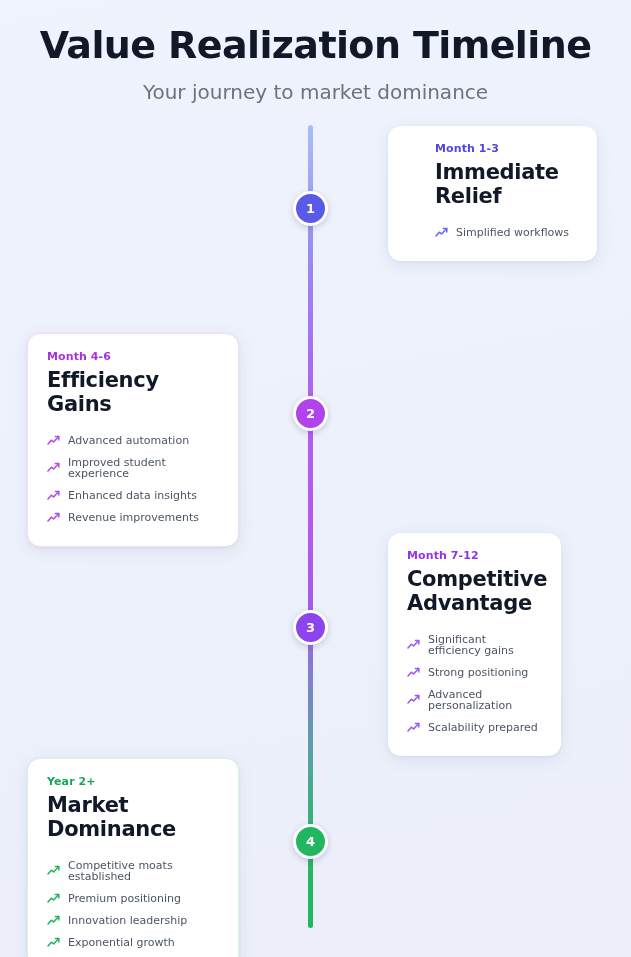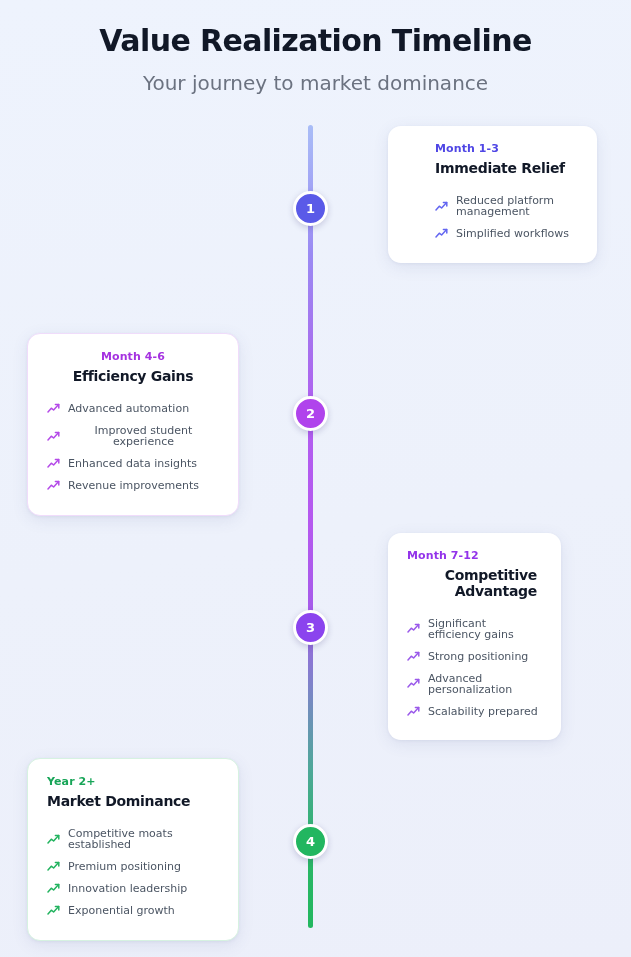--- a/index.html
+++ b/index.html
@@ -13,21 +13,21 @@
 
   .page {
     position:relative;
     width:631px; height:957px;
     background:linear-gradient(170deg,#eef3fd 0%,#edf1fb 55%,#eceffa 100%);
   }
 
   
   .header { padding-top:24px; text-align:center; }
   .title {
-    font-size:30px; font-weight:bold; color:#111827;
+    font-size:38px; font-weight:bold; color:#111827;
     letter-spacing:-0.6px; line-height:1.15;
   }
   .subtitle {
     margin-top:12px; font-size:20px; color:#6b7280; font-weight:normal;
   }
 
   
   .spine {
     position:absolute; left:308px; top:125px;
     width:5px; height:803px; border-radius:3px;
@@ -61,39 +61,39 @@
 
   
   .card {
     position:absolute;
     background:#ffffff;
     border-radius:13px;
     padding:16px 19px 18px 19px;
     box-shadow:0 4px 16px rgba(70,80,140,0.10), 0 1px 3px rgba(70,80,140,0.07);
   }
   .card.c1 { left:388px; top:126px; width:209px;padding-left:47px; }
-  .card.c2 { left:27px;  top:333px; width:212px; border:1px solid #f0dcfb;text-align:center; }
+  .card.c2 { left:27px;  top:333px; width:212px; border:1px solid #f0dcfb; }
   .card.c3 { left:388px; top:533px; width:173px; }
   .card.c4 { left:27px;  top:758px; width:212px; border:1px solid #d6f2e1; }
 
   .period {
     font-size:11px; font-weight:bold; letter-spacing:0.1px;
     margin-bottom:6px;
   }
   .card.c1 .period { color:#4f46e5; }
   .card.c2 .period { color:#a532e0; }
   .card.c3 .period { color:#9333ea; }
   .card.c4 .period { color:#18a558; }
 
   .card-title {
-    font-size:14px; font-weight:bold; color:#111827;
+    font-size:21px; font-weight:bold; color:#111827;
     line-height:1.12; letter-spacing:-0.3px;
     margin-bottom:13px;
   }
-  .card.c3 .card-title { max-width:130px;text-align:right; }
+  .card.c3 .card-title { max-width:130px; }
 
   .benefits { list-style:none; }
   .benefit {
     display:flex; align-items:center; gap:8px;
     font-size:11px; color:#4b5563; line-height:1;
     padding:5.5px 0;
   }
   .benefit .b-icon { flex:0 0 auto; width:13px; height:11px; display:block; }
   .card.c1 .b-icon path, .card.c1 .b-icon polyline { stroke:#6366f1; }
   .card.c2 .b-icon path, .card.c2 .b-icon polyline { stroke:#b44ae8; }
@@ -127,27 +127,20 @@
 
   <div class="card c1">
     <div class="period">Month 1-3</div>
     <div class="card-title">Immediate Relief</div>
     <ul class="benefits">
       <li class="benefit">
         <svg class="b-icon" viewBox="0 0 13 11" fill="none">
             <polyline points="1,9 4.3,5.2 6.6,7 11.6,1.6" stroke-width="1.5" stroke-linecap="round" stroke-linejoin="round"></polyline>
             <polyline points="8.4,1.6 11.8,1.6 11.8,5" stroke-width="1.5" stroke-linecap="round" stroke-linejoin="round"></polyline>
           </svg>
-        <span>Reduced platform management</span>
-      </li>
-      <li class="benefit">
-        <svg class="b-icon" viewBox="0 0 13 11" fill="none">
-            <polyline points="1,9 4.3,5.2 6.6,7 11.6,1.6" stroke-width="1.5" stroke-linecap="round" stroke-linejoin="round"></polyline>
-            <polyline points="8.4,1.6 11.8,1.6 11.8,5" stroke-width="1.5" stroke-linecap="round" stroke-linejoin="round"></polyline>
-          </svg>
         <span>Simplified workflows</span>
       </li>
     </ul>
   </div>
 
   <div class="card c2">
     <div class="period">Month 4-6</div>
     <div class="card-title">Efficiency Gains</div>
     <ul class="benefits">
       <li class="benefit">

